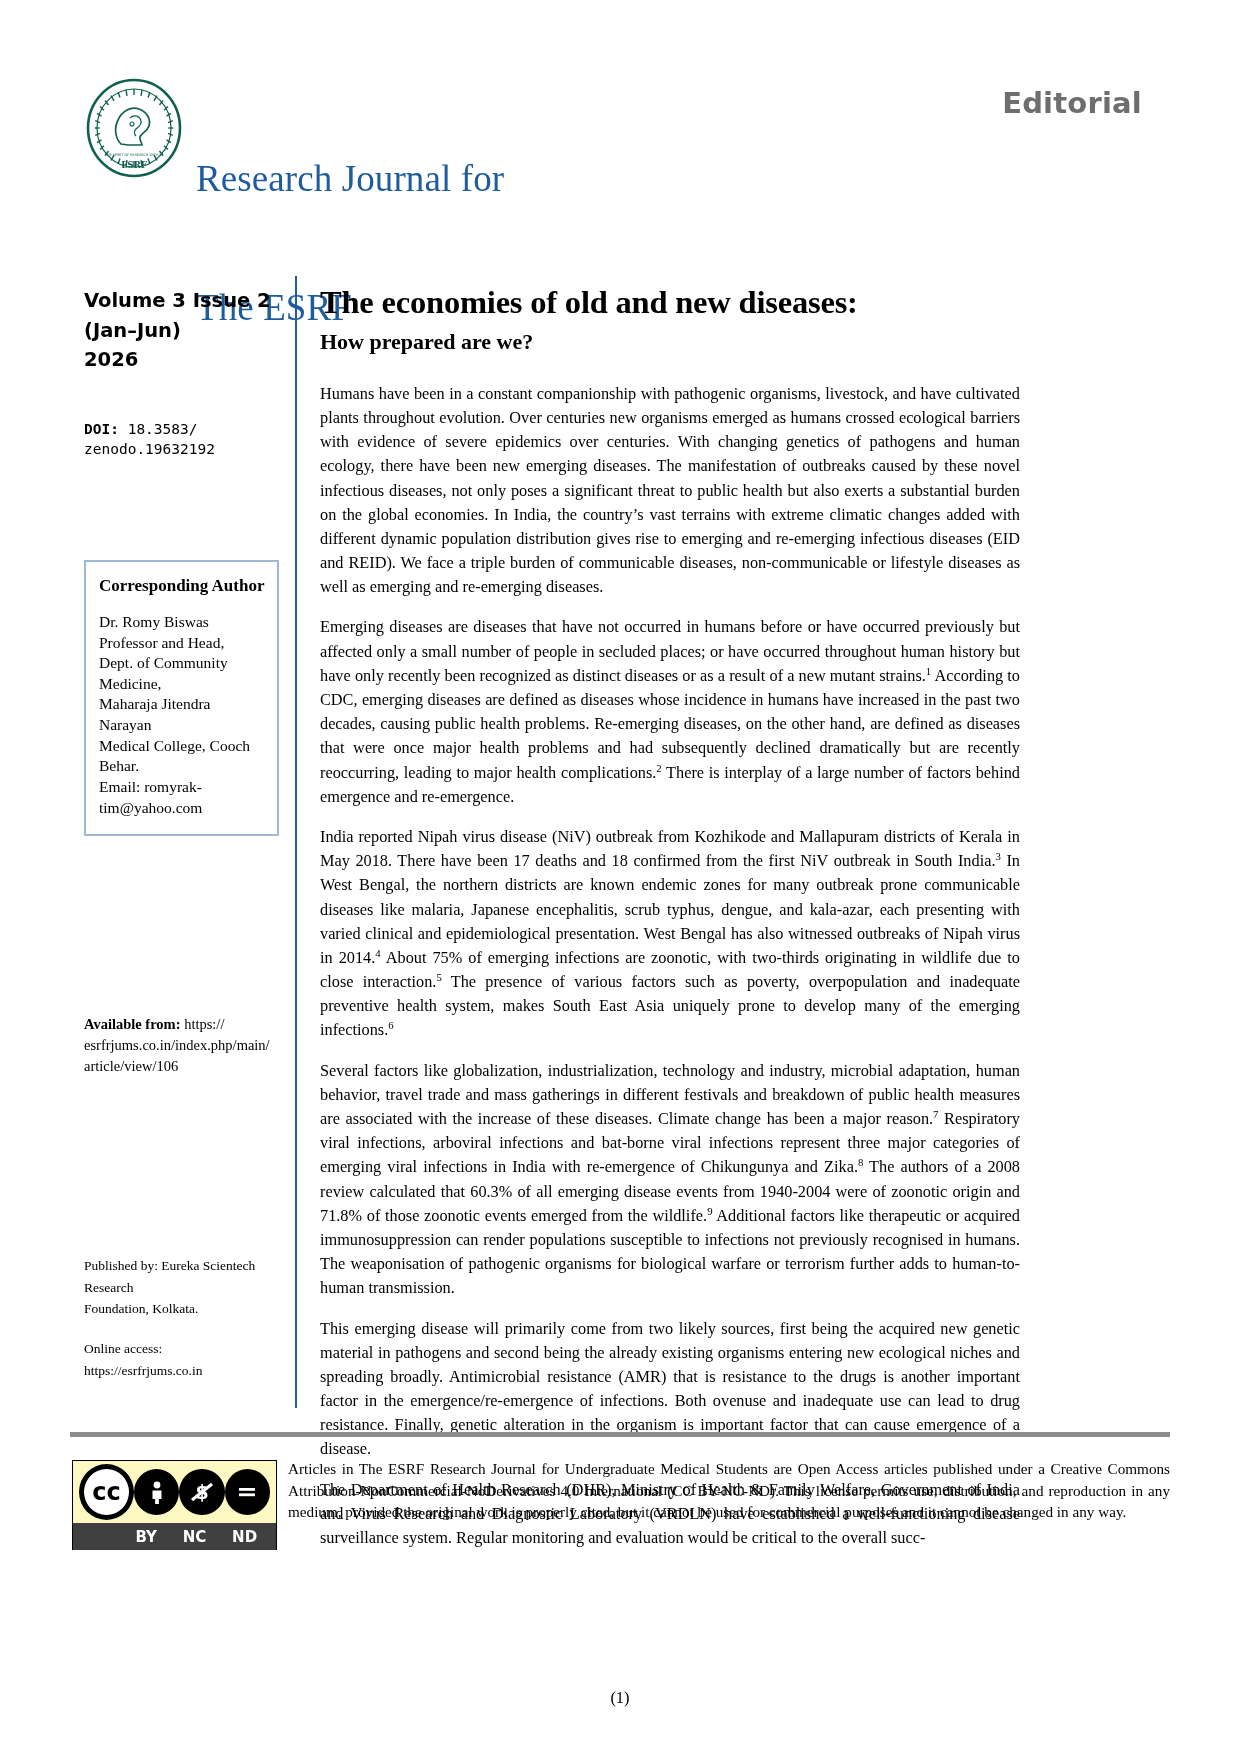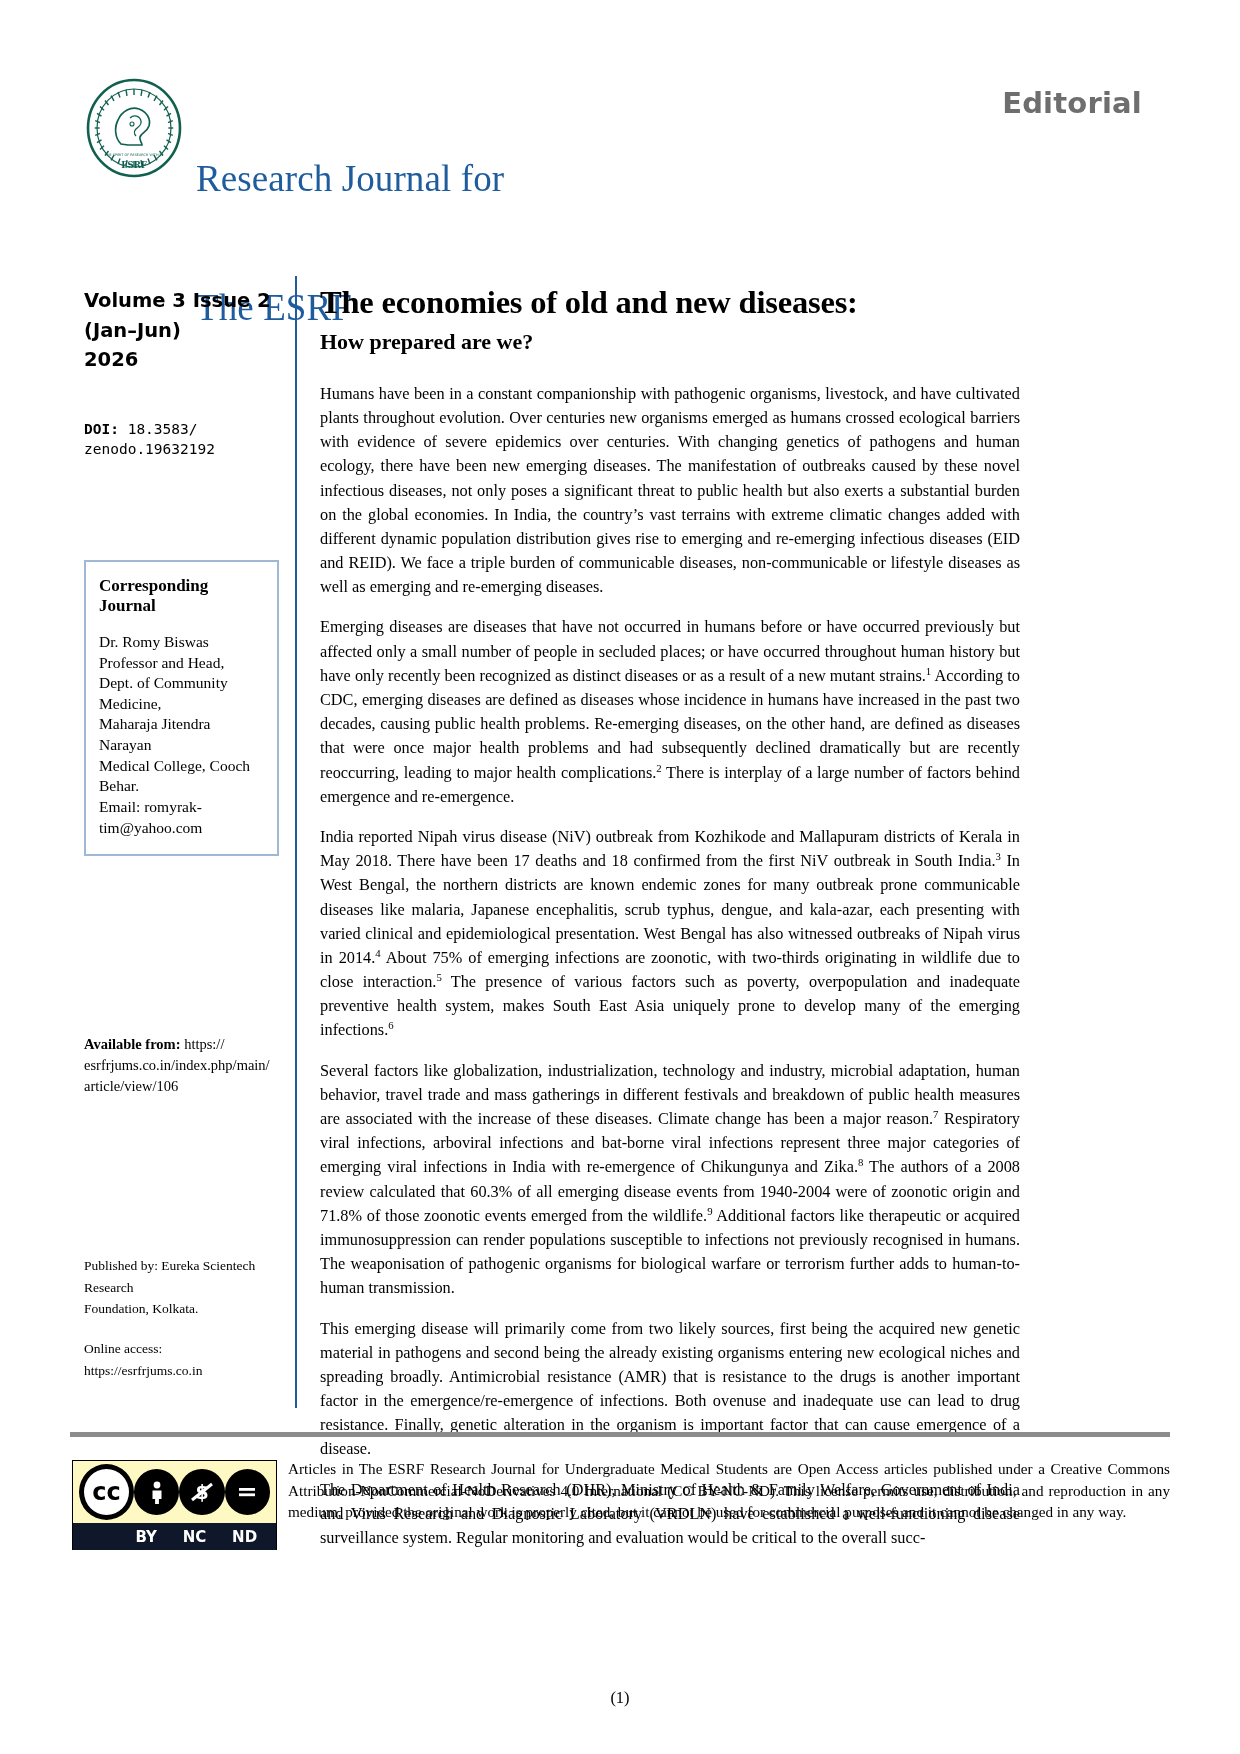--- a/index.html
+++ b/index.html
@@ -180,21 +180,21 @@
   .cc-top {
     height: 62px;
     background: #fef9c3;
     display: flex;
     align-items: center;
     justify-content: space-around;
     padding: 0 6px;
   }
   .cc-bot {
     height: 27px;
-    background: #0f172a;
+    background: #404040;
     display: flex;
     align-items: center;
     justify-content: space-around;
     padding: 0 6px;
     color: #fff;
     font-family: "DejaVu Sans", sans-serif;
     font-weight: bold;
     font-size: 15px;
   }
   .cc-bot span:first-child { visibility: hidden; }
@@ -298,21 +298,21 @@
       <div>(Jan–Jun)</div>
       <div>2026</div>
     </div>
 
     <div class="doi-block">
       <span class="doi-label">DOI:</span><span> 18.3583/</span><br>
       <span>zenodo.19632192</span>
     </div>
 
     <div class="corr-box">
-      <div class="corr-title">Corresponding Journal</div>
+      <div class="corr-title">Corresponding Author</div>
       <div class="corr-lines">
         <div>Dr. Romy Biswas</div>
         <div>Professor and Head,</div>
         <div>Dept. of Community Medicine,</div>
         <div>Maharaja Jitendra Narayan</div>
         <div>Medical College, Cooch Behar.</div>
         <div>Email: romyrak-</div>
         <div>tim@yahoo.com</div>
       </div>
     </div>

